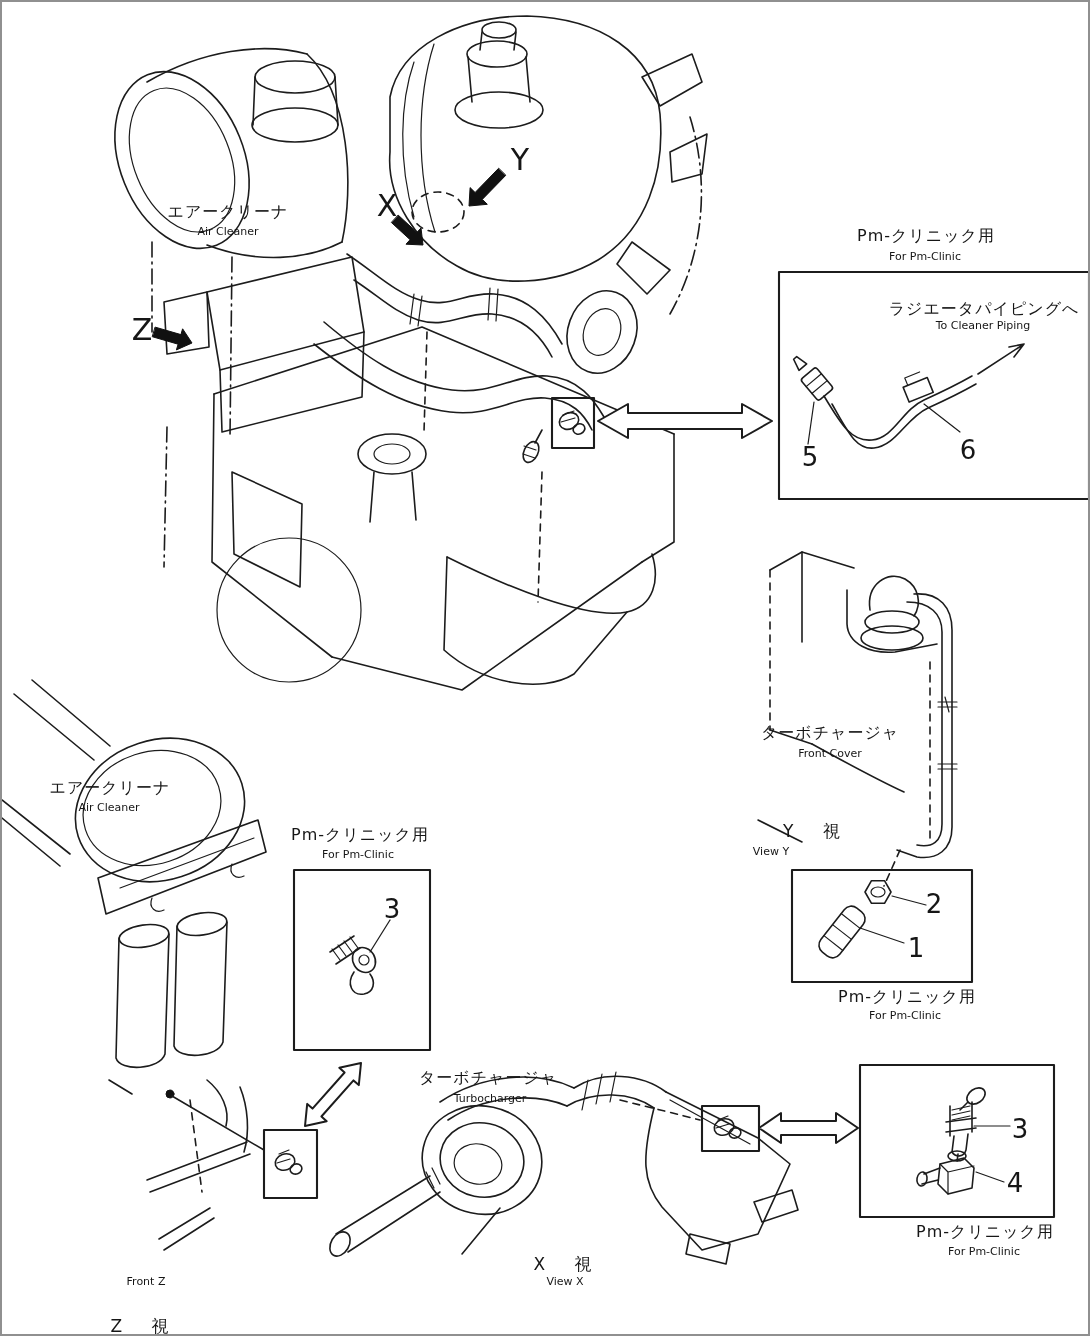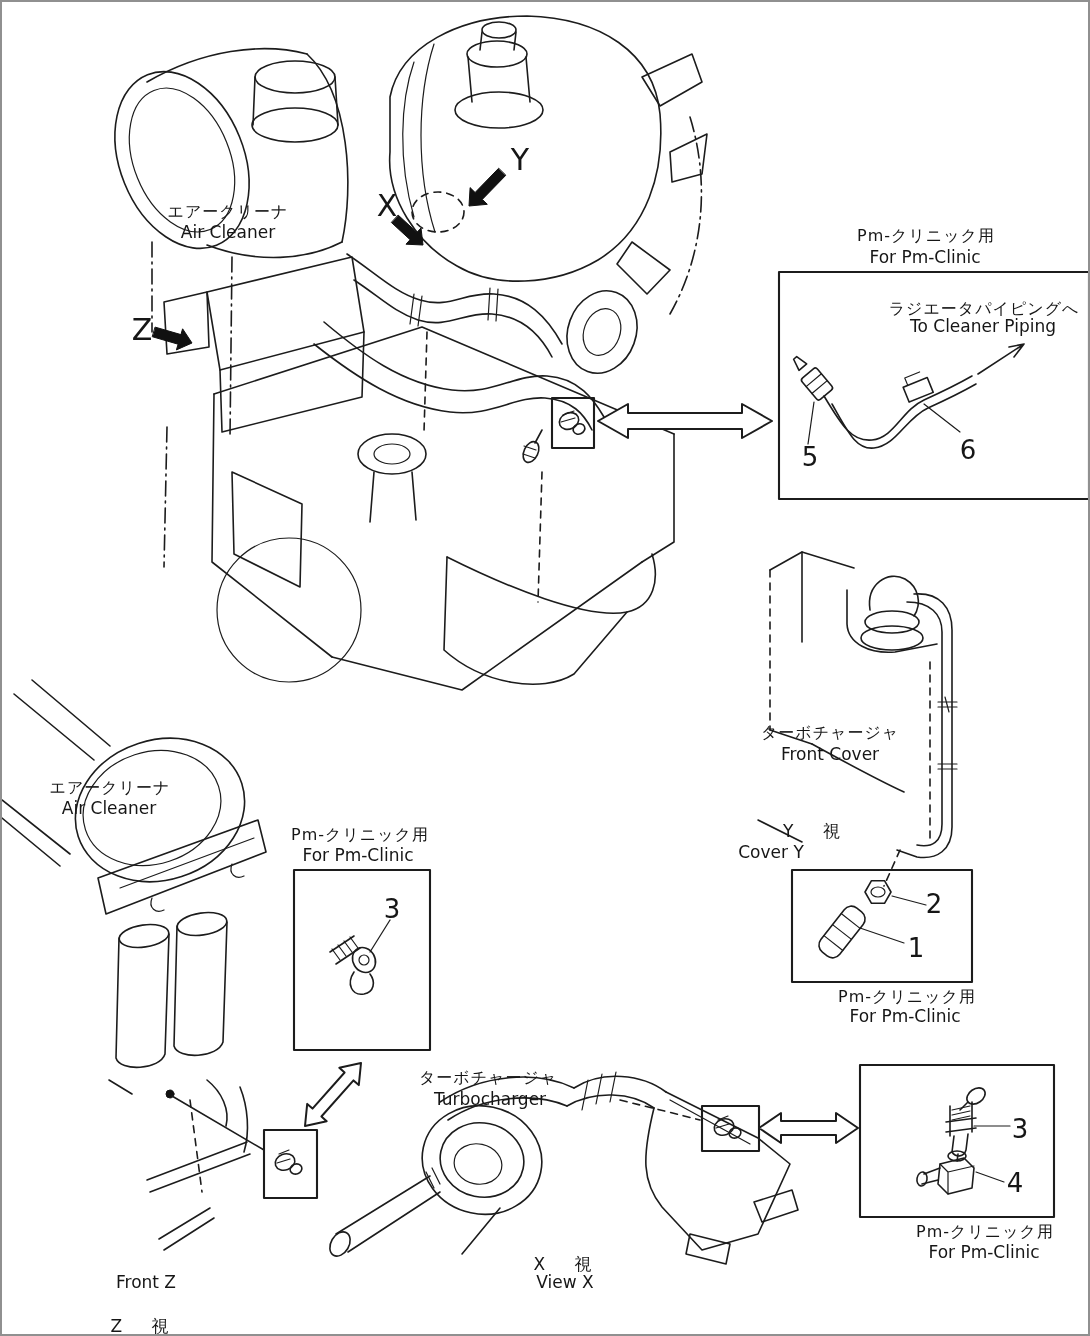--- a/index.html
+++ b/index.html
@@ -12,21 +12,21 @@
   #art *{stroke:#1c1c1c;fill:none;stroke-width:1.6;stroke-linecap:round;stroke-linejoin:round;}
   #art .pbox{stroke-width:2.1;}
   #art .oarrow{fill:#ffffff;stroke-width:2;}
   #art .solid{fill:#111111;stroke:#111111;stroke-width:1;}
   #art .dash{stroke-dasharray:7 6;}
   #art .dashdot{stroke-dasharray:15 5 2 5;}
   #art .thin{stroke-width:1.2;}
   .lbl{position:absolute;transform:translate(-50%,-50%);white-space:nowrap;
        font-size:15px;line-height:1.1;text-align:center;}
   .jp{font-size:16px;letter-spacing:1px;}
-  .en{font-size:17px;}
+  .en{font-size:11px;}
   .callout{font-size:26px;}
   .vletter{font-size:30px;}
   .viewlbl{font-size:17px;word-spacing:22px;letter-spacing:1px;}
 </style>
 </head>
 <body>
 
 <div id="canvas">
 
 <svg id="art" width="1090" height="1336" viewBox="0 0 1090 1336">
@@ -263,21 +263,21 @@
   <div class="lbl jp" style="left:924px;top:234px">Pm-クリニック用</div>
   <div class="lbl en" style="left:923px;top:255px">For Pm-Clinic</div>
   <div class="lbl jp" style="left:982px;top:307px">ラジエータパイピングへ</div>
   <div class="lbl en" style="left:981px;top:324px">To Cleaner Piping</div>
   <div class="lbl callout" style="left:808px;top:455px">5</div>
   <div class="lbl callout" style="left:966px;top:448px">6</div>
 
   <div class="lbl jp" style="left:828px;top:731px">ターボチャージャ</div>
   <div class="lbl en" style="left:828px;top:752px">Front Cover</div>
   <div class="lbl viewlbl" style="left:810px;top:829px">Y 視</div>
-  <div class="lbl en" style="left:769px;top:850px">Cover Y</div>
+  <div class="lbl en" style="left:769px;top:850px">View Y</div>
 
   <div class="lbl callout" style="left:932px;top:902px">2</div>
   <div class="lbl callout" style="left:914px;top:946px">1</div>
   <div class="lbl jp" style="left:905px;top:995px">Pm-クリニック用</div>
   <div class="lbl en" style="left:903px;top:1014px">For Pm-Clinic</div>
 
   <div class="lbl jp" style="left:108px;top:786px">エアークリーナ</div>
   <div class="lbl en" style="left:107px;top:806px">Air Cleaner</div>
   <div class="lbl viewlbl" style="left:138px;top:1324px">Z 視</div>
   <div class="lbl en" style="left:144px;top:1280px">Front Z</div>

